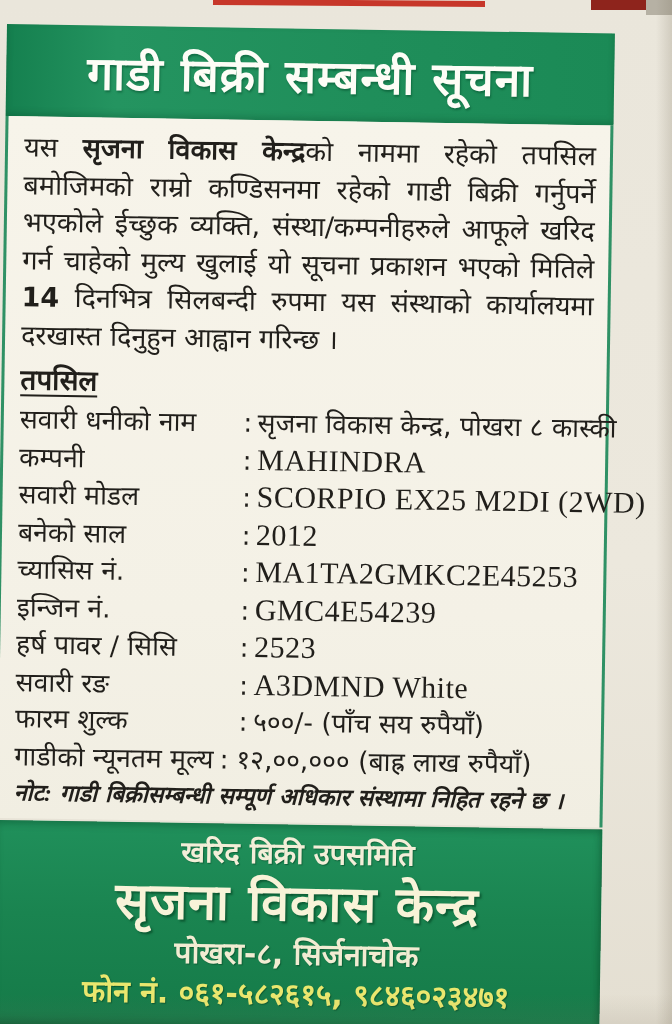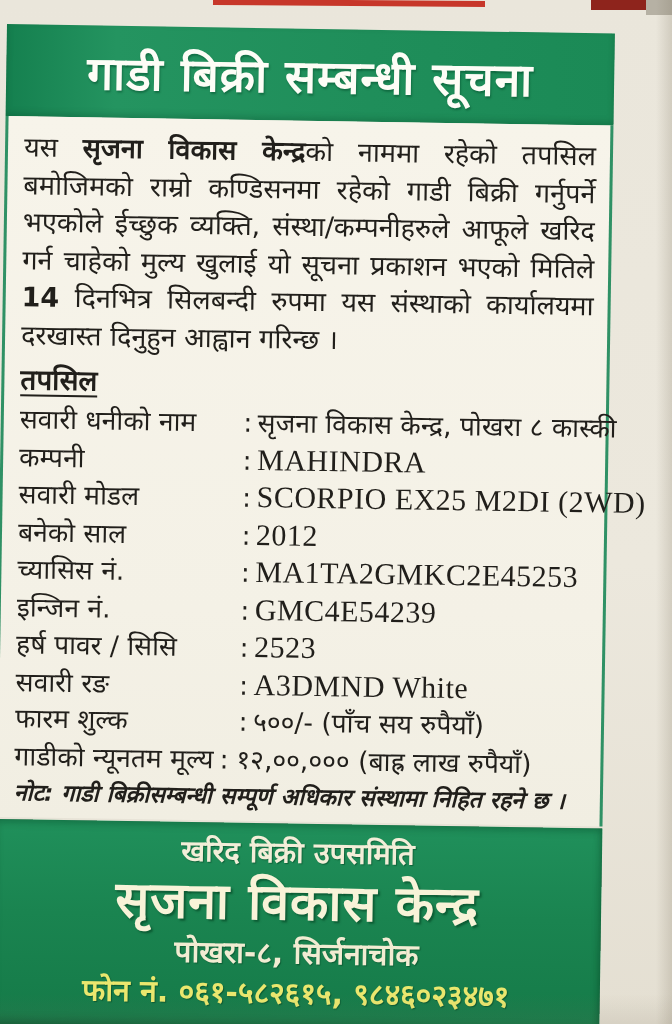--- a/index.html
+++ b/index.html
@@ -53,21 +53,21 @@
   }
   .detail-row .label{white-space:nowrap;}
   .detail-row .colon{text-align:center;}
   .detail-row .value{white-space:nowrap;}
   .value.latin{font-family:"Liberation Serif","DejaVu Serif",serif;font-size:30px;letter-spacing:.5px;}
   .price-row{font-size:26.5px;line-height:38px;white-space:nowrap;}
   .price-row .colon{padding:0 8px 0 6px;}
   .note-row{
     font-size:23px;line-height:34px;font-weight:bold;font-style:italic;white-space:nowrap;
   }
-  .note-row .prefix{font-style:italic;}
+  .note-row .prefix{font-style:italic;font-family:Liberation Serif, serif;}
   .footer-band{
     margin-top:2px;
     background:linear-gradient(180deg,#20905b 0%,#1a8450 45%,#157a48 100%);
     box-shadow:inset 0 4px 6px rgba(0,60,30,.25), inset 0 -5px 8px rgba(0,40,20,.35);
     text-align:center;padding:10px 4px 16px 4px;
   }
   .footer-committee{color:#f3eed8;font-size:29px;font-weight:bold;line-height:38px;
     text-shadow:1px 1px 1px rgba(0,60,30,.5);}
   .footer-org{color:#f8f3d8;font-size:50px;font-weight:bold;line-height:62px;
     text-shadow:2px 2px 2px rgba(0,60,30,.55);letter-spacing:1px;}

